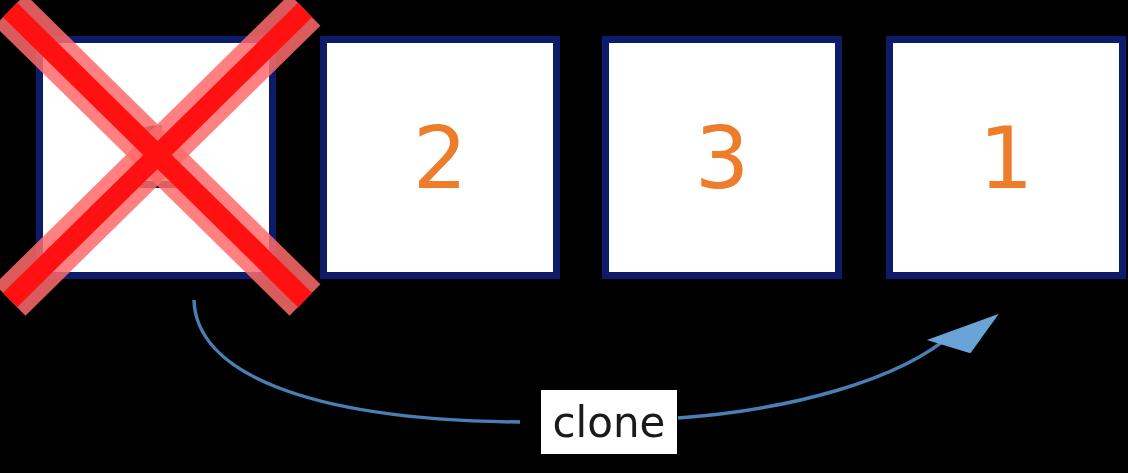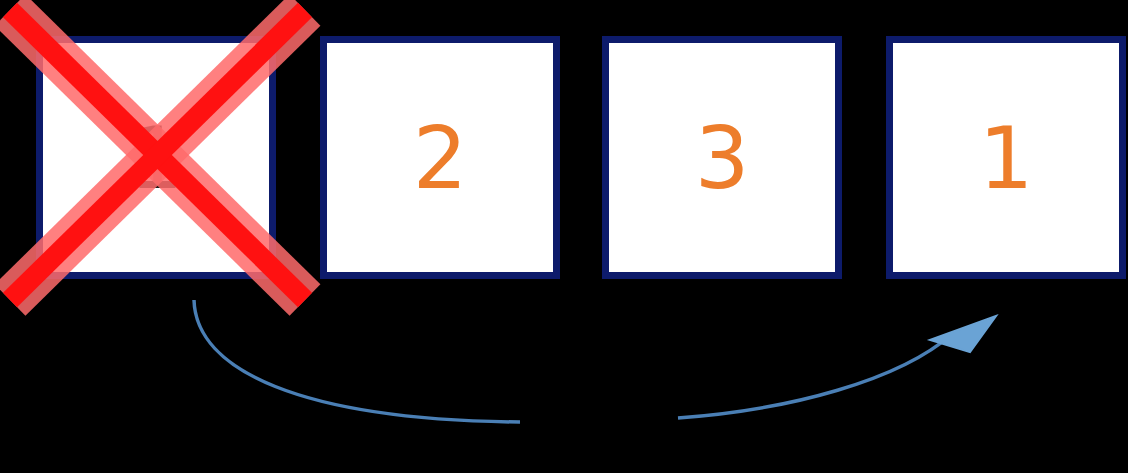--- a/index.html
+++ b/index.html
@@ -102,14 +102,15 @@
     <polygon points="996,316 930,340 970,352" fill="#6aa3d5" stroke="#6aa3d5" stroke-width="2"></polygon>
   </svg>
 
   <svg id="cross-overlay" viewBox="0 0 1128 473">
     <line x1="10" y1="10" x2="305" y2="300" stroke="#ff6b6b" stroke-width="44" stroke-linecap="butt" opacity="0.85"></line>
     <line x1="305" y1="10" x2="10" y2="300" stroke="#ff6b6b" stroke-width="44" stroke-linecap="butt" opacity="0.85"></line>
     <line x1="10" y1="10" x2="305" y2="300" stroke="#ff1111" stroke-width="20" stroke-linecap="butt"></line>
     <line x1="305" y1="10" x2="10" y2="300" stroke="#ff1111" stroke-width="20" stroke-linecap="butt"></line>
   </svg>
 
+  <div id="clone-label">clone</div>
 
 </div>
 
 </body></html>

